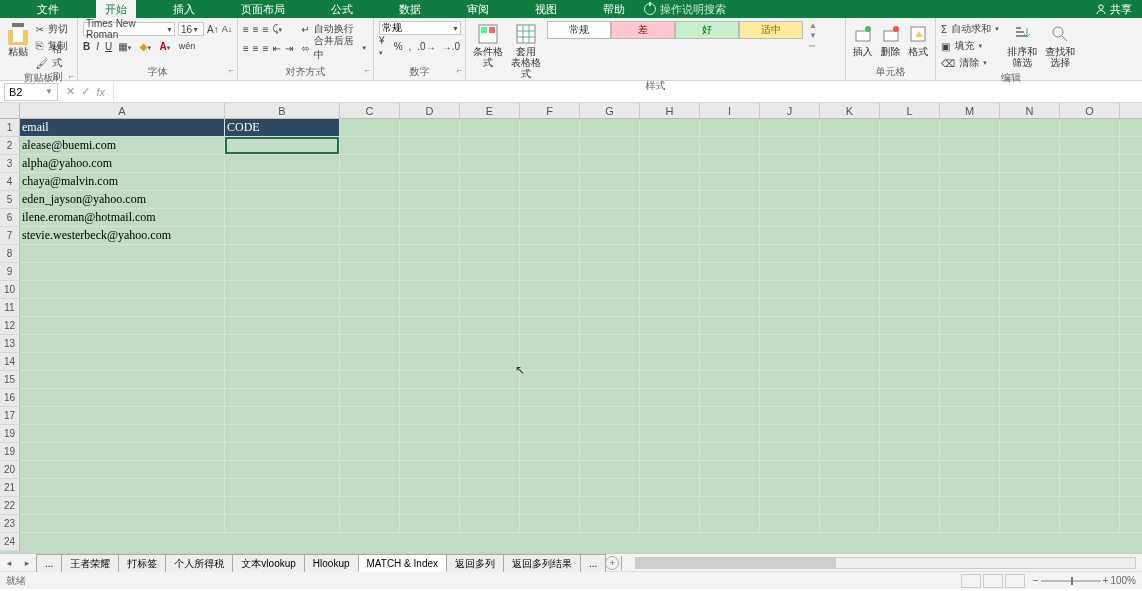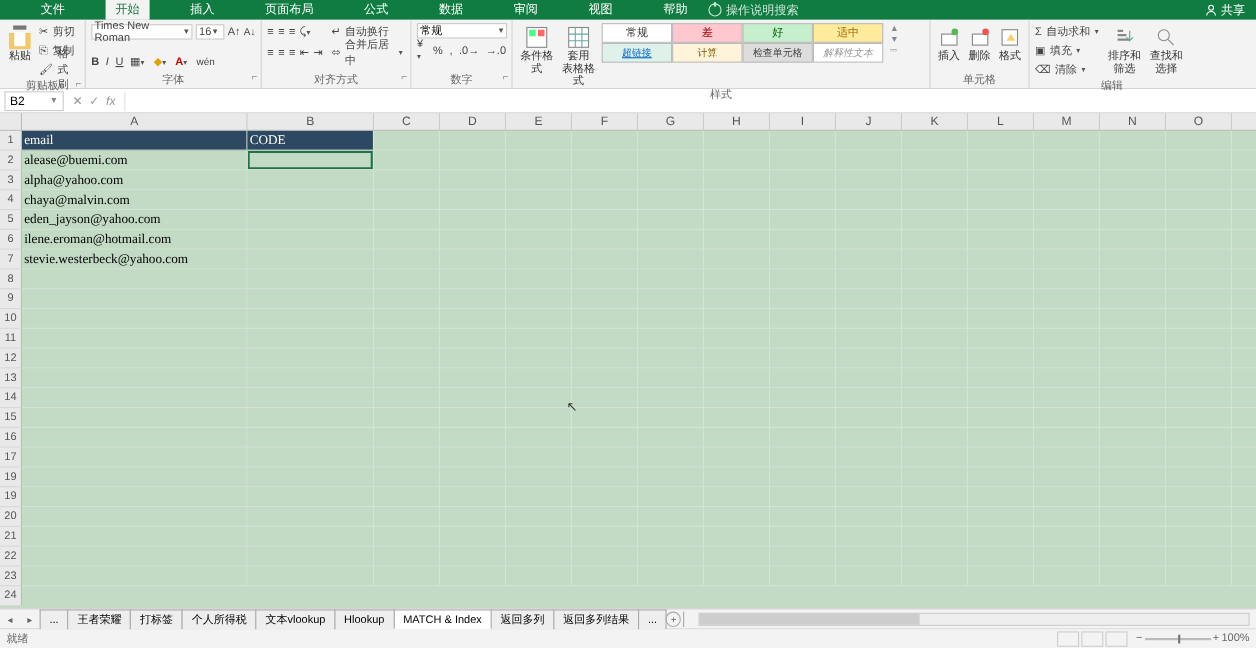--- a/index.html
+++ b/index.html
@@ -123,21 +123,21 @@
       <div class="col">
         <div class="smallrow">✂ <span>剪切</span></div>
         <div class="smallrow">⎘ <span>复制</span></div>
         <div class="smallrow">🖌 <span>格式刷</span></div>
       </div>
     </div>
     <div class="group-label"><span>剪贴板</span><span class="dlg">⌐</span></div>
   </div>
 
   <div class="group" style="width:160px">
-    <div class="group-body col" style="gap:11px; width:100%">
+    <div class="group-body col" style="gap:1px; width:100%">
       <div class="smallrow" style="gap:3px">
         <div class="btn-mini" style="width:92px">
             <span>Times New Roman</span>
             <span class="dd" style="margin-left:auto">▼</span>
           </div>
         <div class="btn-mini" style="width:26px">
             <span>16</span>
             <span class="dd">▼</span>
           </div>
         <span style="font-size:10px">A↑</span>
@@ -219,26 +219,20 @@
           </div>
         <div class="lbl" style="white-space:pre-line">套用
 表格格式</div>
       </div>
       <div class="col" style="gap:0">
         <div style="display:flex">
           <div class="style-cell sg-normal">常规</div>
           <div class="style-cell sg-bad">差</div>
           <div class="style-cell sg-good">好</div>
           <div class="style-cell sg-neutral">适中</div>
-        </div>
-        <div style="display:flex">
-          <div class="style-cell sg-link">超链接</div>
-          <div class="style-cell sg-calc">计算</div>
-          <div class="style-cell sg-check">检查单元格</div>
-          <div class="style-cell sg-explain">解释性文本</div>
         </div>
       </div>
       <div class="col" style="justify-content:center; margin-left:2px; color:#888; font-size:8px">
         <div>▲</div>
         <div>▼</div>
         <div>⎓</div>
       </div>
     </div>
     <div class="group-label">样式</div>
   </div>

